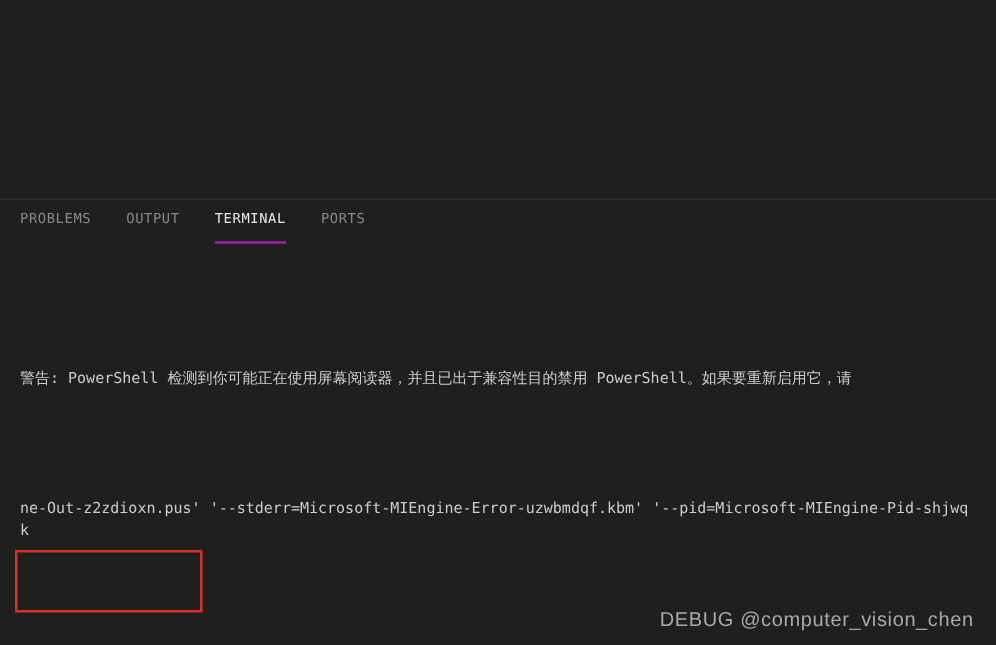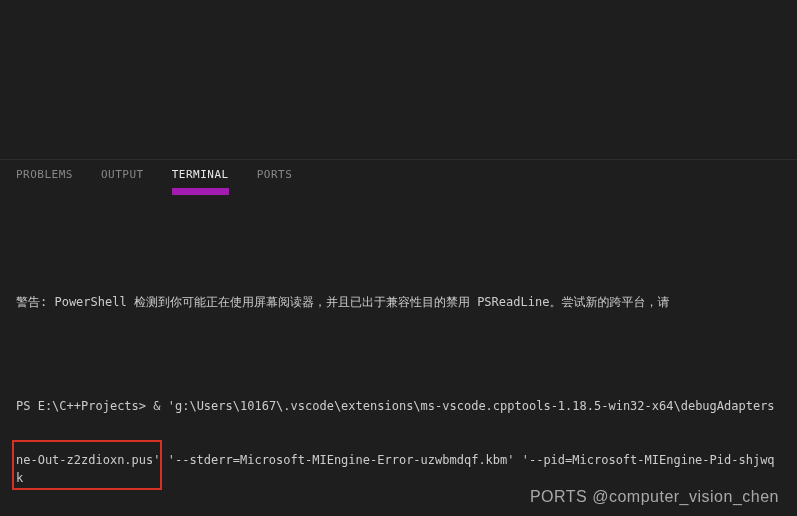--- a/index.html
+++ b/index.html
@@ -31,21 +31,21 @@
       background: #1e1e1e;
       height: 35px;
     }
     .panel-tab {
       cursor: pointer;
       padding-bottom: 6px;
       text-transform: uppercase;
     }
     .panel-tab.active {
       color: #e7e7e7;
-      border-bottom: 7px solid #a21caf;
+      border-bottom: 2px solid #a21caf;
     }
     .terminal-content {
       padding: 12px 16px;
       font-family: Consolas, 'Courier New', monospace;
       font-size: 12px;
       line-height: 1.5;
       color: #cccccc;
       white-space: pre-wrap;
       word-break: break-all;
       background: #1e1e1e;
@@ -80,32 +80,31 @@
 
 <div class="panel-tabs">
   <div class="panel-tab">PROBLEMS</div>
   <div class="panel-tab">OUTPUT</div>
   <div class="panel-tab active">TERMINAL</div>
   <div class="panel-tab">PORTS</div>
 </div>
 
 <div class="terminal-content">
   <div class="blank-line"></div>
-  <div class="terminal-line">警告: PowerShell 检测到你可能正在使用屏幕阅读器，并且已出于兼容性目的禁用 PSReadLine。尝试新的跨平台，请</div>
+  <div class="terminal-line">警告: PowerShell 检测到你可能正在使用屏幕阅读器，并且已出于兼容性目的禁用 PowerShell。如果要重新启用它，请</div>
   <div class="blank-line"></div>
-  <div class="terminal-line"><span>PS E:\C++Projects&gt; </span><span>&amp; 'g:\Users\10167\.vscode\extensions\ms-vscode.cpptools-1.18.5-win32-x64\debugAdapters</span></div>
   <div class="terminal-line">ne-Out-z2zdioxn.pus' '--stderr=Microsoft-MIEngine-Error-uzwbmdqf.kbm' '--pid=Microsoft-MIEngine-Pid-shjwqk</div>
   
   
   
   
   
   
   
   
   
   
   
 </div>
 
 <div class="highlight-box" id="hl" style="left: 12px; top: 440px; width: 150px; height: 50px;"></div>
 
-<div class="watermark">PORTS @computer_vision_chen</div>
+<div class="watermark">DEBUG @computer_vision_chen</div>
 
 </body></html>

